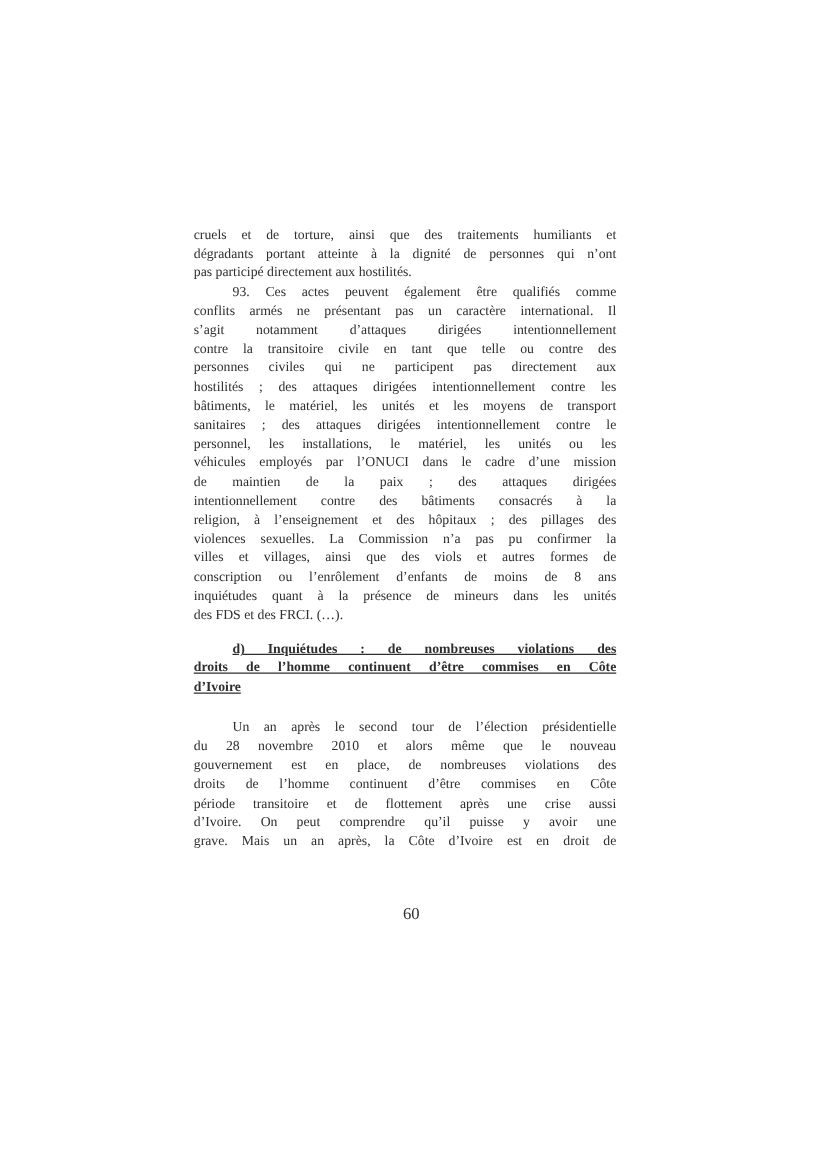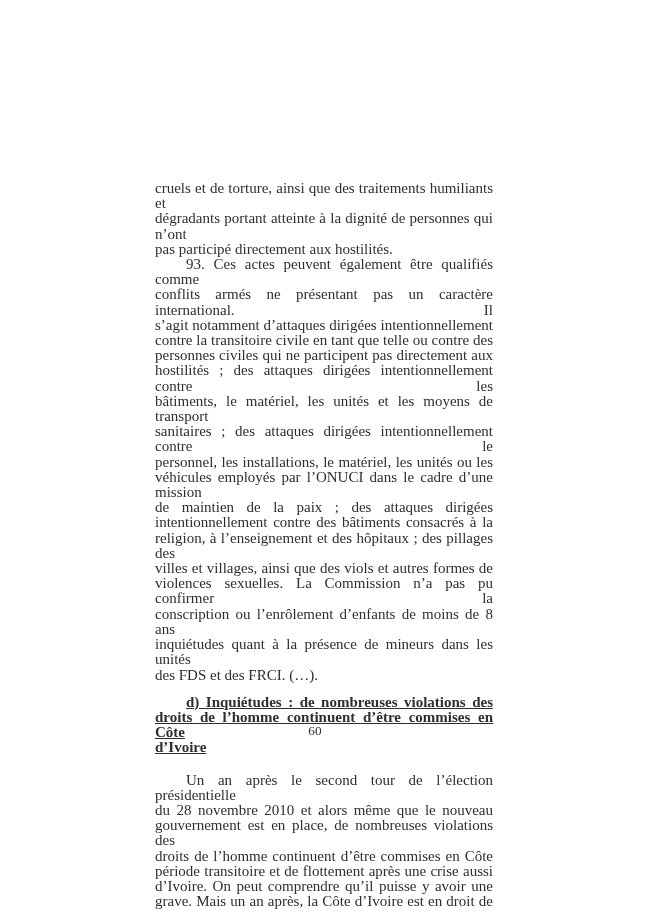--- a/index.html
+++ b/index.html
@@ -14,21 +14,21 @@
     background: #ffffff;
     overflow: hidden;
     font-family: "Liberation Serif", "DejaVu Serif", serif;
     color: #2e2e2e;
   }
   .textblock {
     position: absolute;
     left: 155px;
     top: 181px;
     width: 338px;
-    font-size: 15px;
+    font-size: 11px;
     line-height: 15.2px;
   }
   .block { margin: 0; }
   .block-heading {
     font-weight: bold;
     margin: 12px 0 17px 0;
     text-decoration: underline;
   }
   .line {
     text-align: justify;
@@ -36,21 +36,21 @@
     text-justify: inter-word;
   }
   .line.lastline {
     text-align-last: left;
   }
   .line.indent {
     text-indent: 31px;
   }
   .pagenum {
     position: absolute;
-    left: 146px;
+    left: 160px;
     top: 723px;
     width: 338px;
     text-align: center;
     font-size: 13.3px;
     line-height: 15.2px;
   }
 </style>
 </head>
 <body>
 
@@ -68,22 +68,22 @@
         <div class="line">contre la transitoire civile en tant que telle ou contre des</div>
         <div class="line">personnes civiles qui ne participent pas directement aux</div>
         <div class="line">hostilités ; des attaques dirigées intentionnellement contre les</div>
         <div class="line">bâtiments, le matériel, les unités et les moyens de transport</div>
         <div class="line">sanitaires ; des attaques dirigées intentionnellement contre le</div>
         <div class="line">personnel, les installations, le matériel, les unités ou les</div>
         <div class="line">véhicules employés par l’ONUCI dans le cadre d’une mission</div>
         <div class="line">de maintien de la paix ; des attaques dirigées</div>
         <div class="line">intentionnellement contre des bâtiments consacrés à la</div>
         <div class="line">religion, à l’enseignement et des hôpitaux ; des pillages des</div>
+        <div class="line">violences sexuelles. La Commission n’a pas pu confirmer la</div>
         <div class="line">villes et villages, ainsi que des viols et autres formes de</div>
-        <div class="line">violences sexuelles. La Commission n’a pas pu confirmer la</div>
         <div class="line">conscription ou l’enrôlement d’enfants de moins de 8 ans</div>
         <div class="line">inquiétudes quant à la présence de mineurs dans les unités</div>
         <div class="line lastline">des FDS et des FRCI. (…).</div>
       </div>
       <div class="block block-heading">
         <div class="line indent">d) Inquiétudes : de nombreuses violations des</div>
         <div class="line">droits de l’homme continuent d’être commises en Côte</div>
         <div class="line lastline">d’Ivoire</div>
       </div>
       <div class="block">

